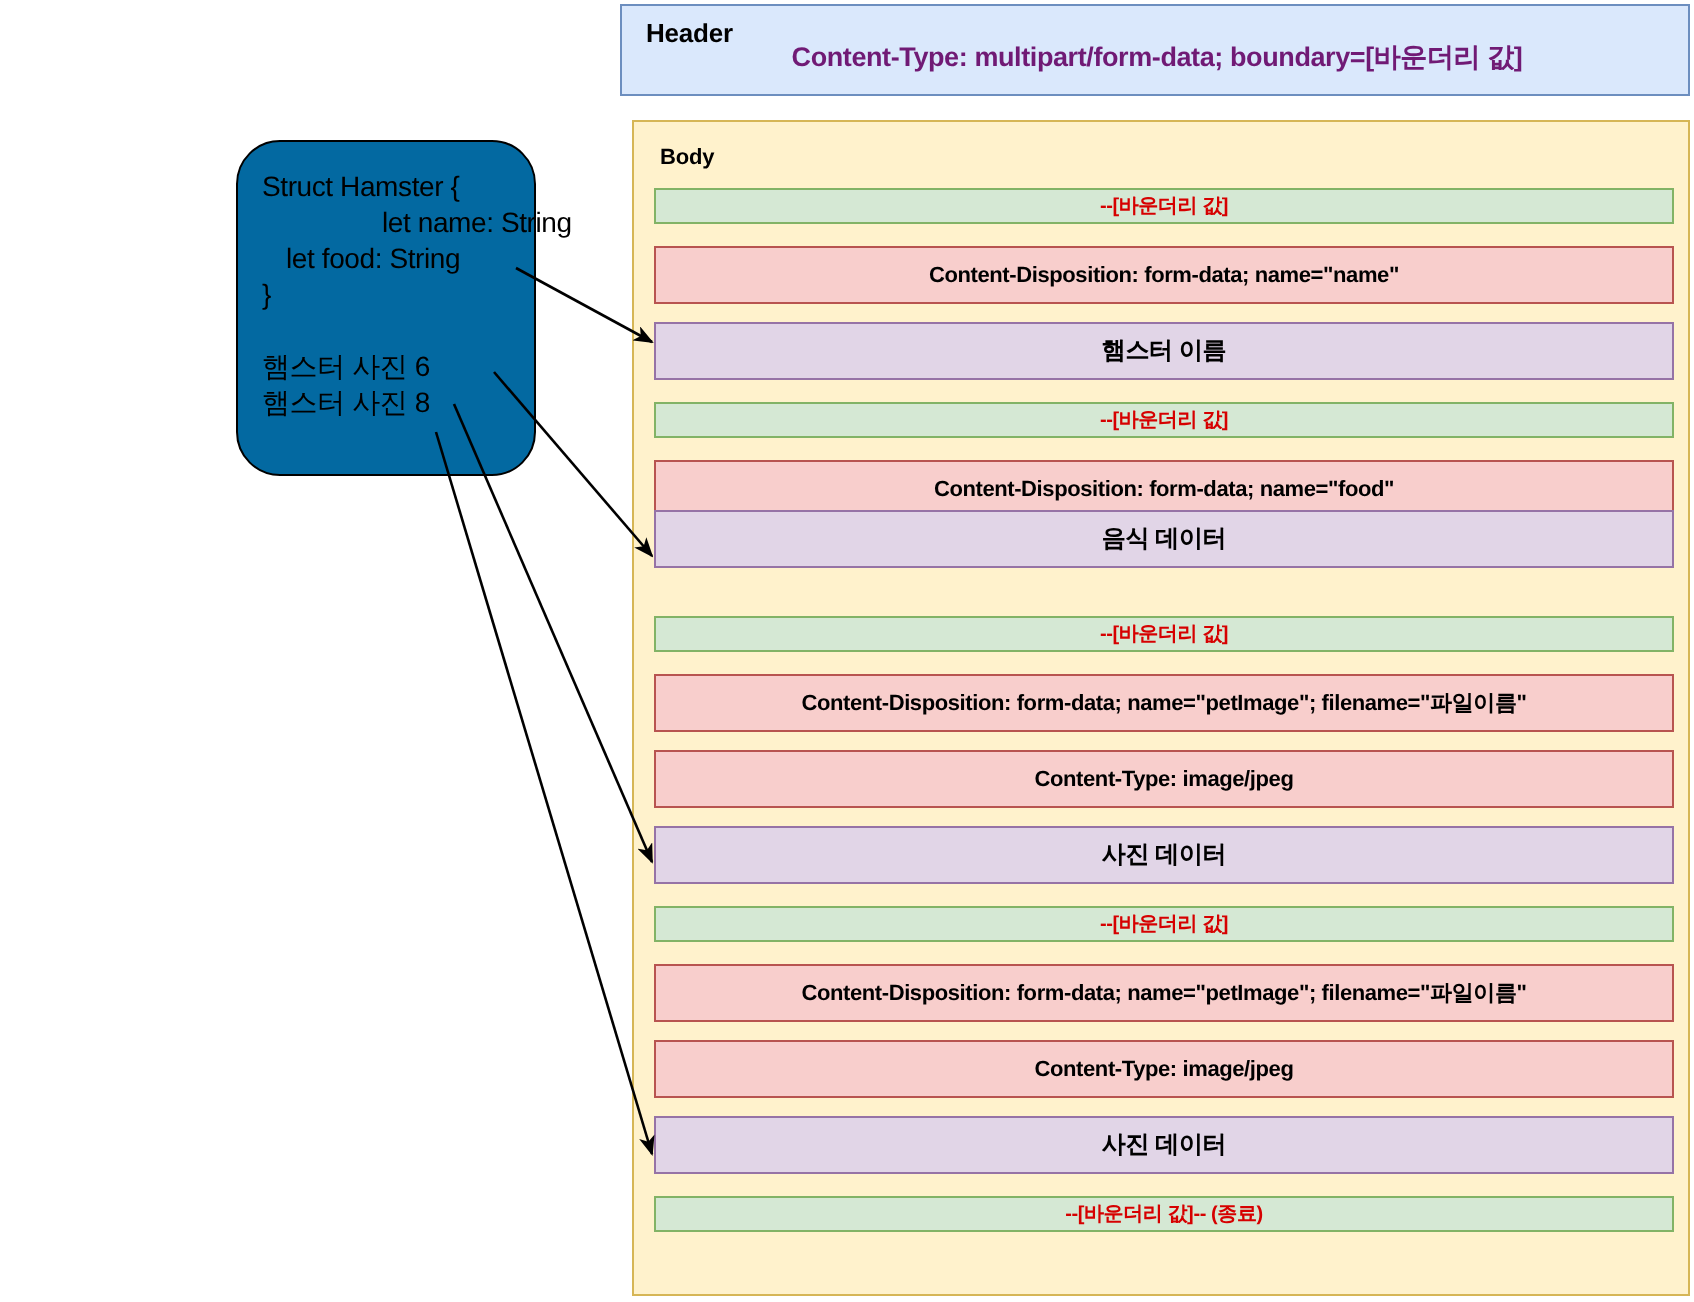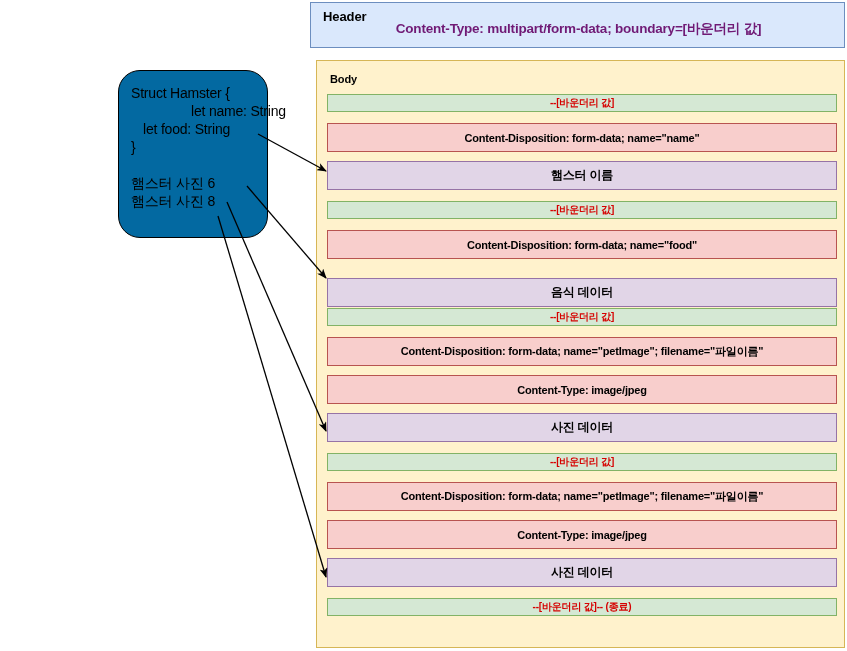--- a/index.html
+++ b/index.html
@@ -84,21 +84,21 @@
   </div>
 
   <div id="body-box">
     <div id="body-label">Body</div>
     <div id="body-rows">
         <div class="row row-boundary" style="top: 33px;">--[바운더리 값]</div>
         <div class="row row-disposition" style="top: 62px;">Content-Disposition: form-data; name="name"</div>
         <div class="row row-data" style="top: 100px;">햄스터 이름</div>
         <div class="row row-boundary" style="top: 140px;">--[바운더리 값]</div>
         <div class="row row-disposition" style="top: 169px;">Content-Disposition: form-data; name="food"</div>
-        <div class="row row-data" style="top: 217px;">음식 데이터</div>
+        <div class="row row-data" style="top: 194px;">음식 데이터</div>
         <div class="row row-boundary" style="top: 247px;">--[바운더리 값]</div>
         <div class="row row-disposition" style="top: 276px;">Content-Disposition: form-data; name="petImage"; filename="파일이름"</div>
         <div class="row row-disposition" style="top: 314px;">Content-Type: image/jpeg</div>
         <div class="row row-data" style="top: 352px;">사진 데이터</div>
         <div class="row row-boundary" style="top: 392px;">--[바운더리 값]</div>
         <div class="row row-disposition" style="top: 421px;">Content-Disposition: form-data; name="petImage"; filename="파일이름"</div>
         <div class="row row-disposition" style="top: 459px;">Content-Type: image/jpeg</div>
         <div class="row row-data" style="top: 497px;">사진 데이터</div>
         <div class="row row-boundary" style="top: 537px; text-align: right;">--[바운더리 값]-- (종료)</div>
       </div>

